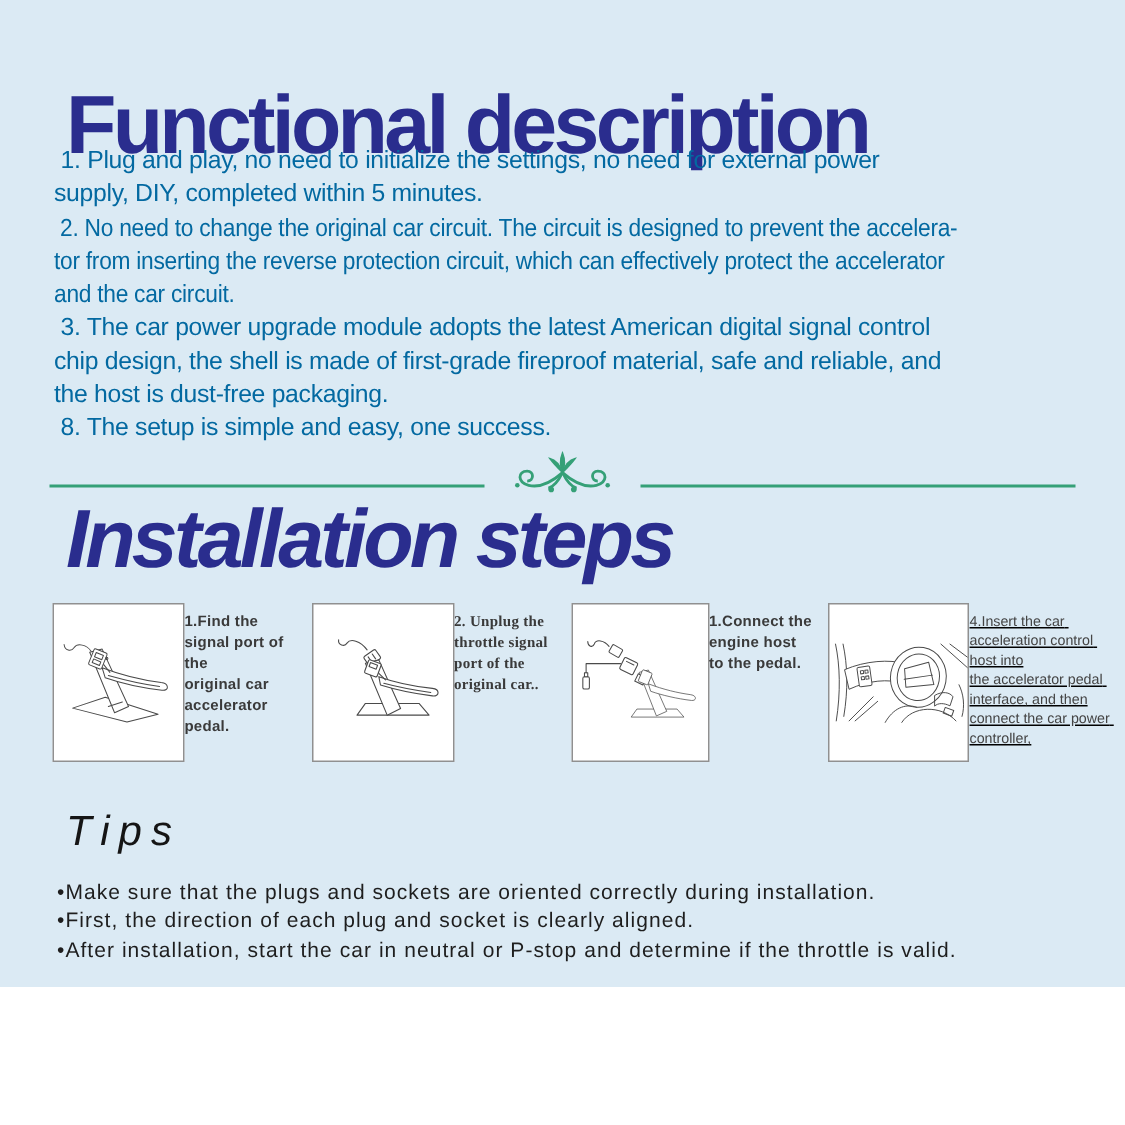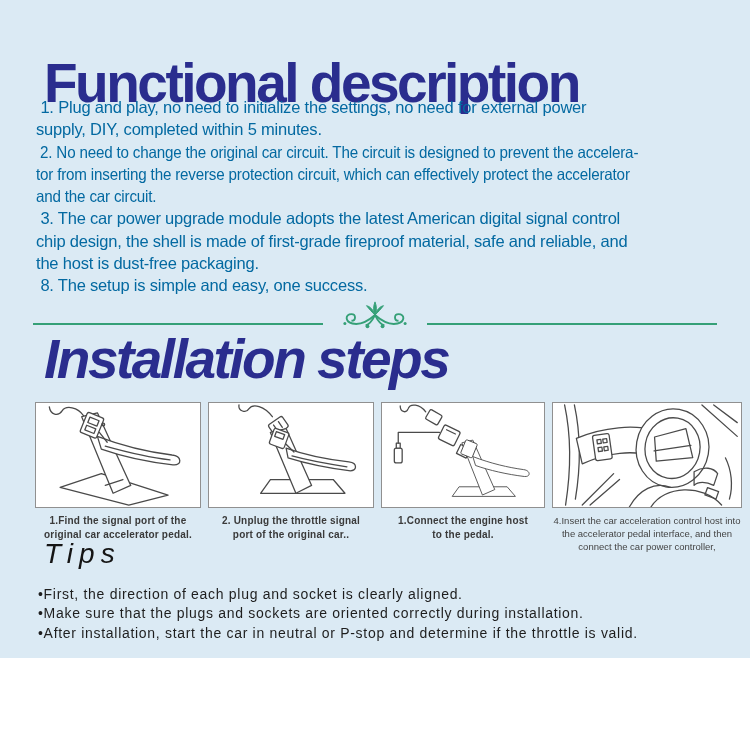--- a/index.html
+++ b/index.html
@@ -16,22 +16,22 @@
   .body-text p{margin:0;white-space:pre-wrap;}
   .body-text p.cond{transform:scaleX(0.92);transform-origin:0 50%;width:109%;}
 
   .divider{position:absolute;left:33px;right:33px;height:32px;display:flex;align-items:flex-end;}
   .divider .dline{flex:1;height:2px;background:#35a077;margin-bottom:7px;}
   .d1{top:300px;}
   .d2{top:664px;}
   .flourish{flex:0 0 auto;margin:0 2px;}
 
   .steps{position:absolute;left:35px;top:402px;display:flex;gap:7px;}
-  .step{display:flex;flex-direction:column;text-align:center;}
-  .w1{width:166px;} .w2{width:166px;} .w3{width:164px;} .w4{width:190px;}
+  .step{display:flex;flex-direction:row;}
+  .w1{width:166px;} .w2{width:166px;font-family:Liberation Serif, serif;} .w3{width:164px;} .w4{width:190px;text-decoration:underline;}
   .fig{height:106px;background:#ffffff;border:1px solid #909090;box-sizing:border-box;}
   .fig svg{display:block;width:100%;height:100%;}
   .cap{margin-top:6px;white-space:pre-wrap;color:#3a3a3a;}
   .capb{font-weight:bold;font-size:10px;line-height:14px;letter-spacing:0.2px;}
   .capr{font-size:9.5px;line-height:13px;color:#444;}
 
   .tips-h{position:absolute;left:44px;top:538px;font-size:28px;letter-spacing:6px;color:#151515;font-style:italic;}
   .bullets{position:absolute;left:38px;top:585px;color:#1e1e1e;
     font-size:14px;line-height:19.4px;letter-spacing:0.7px;white-space:nowrap;}
 
@@ -195,22 +195,22 @@
       <div class="cap capr">4.Insert the car acceleration control host into
 the accelerator pedal interface, and then
 connect the car power controller,</div>
     </div>
 
   </div>
 
   <div class="tips-h">Tips</div>
 
   <div class="bullets">
+    <div>•Make sure that the plugs and sockets are oriented correctly during installation.</div>
     <div>•First, the direction of each plug and socket is clearly aligned.</div>
-    <div>•Make sure that the plugs and sockets are oriented correctly during installation.</div>
     <div>•After installation, start the car in neutral or P-stop and determine if the throttle is valid.</div>
   </div>
 
   <div class="divider d2">
     <div class="dline"></div>
     <svg class="flourish" width="100" height="32" viewBox="0 0 104 34">
       <g stroke="#35a077" fill="none" stroke-width="2">
         <path d="M52,2 C50,7 50,11 52,16 C54,11 54,7 52,2 Z" fill="#35a077" stroke-width="1"></path>
         <path d="M43,6 C46,10 49,13 52,16 C50,10 47,7 43,6 Z" fill="#35a077" stroke-width="1"></path>
         <path d="M61,6 C58,10 55,13 52,16 C54,10 57,7 61,6 Z" fill="#35a077" stroke-width="1"></path>

